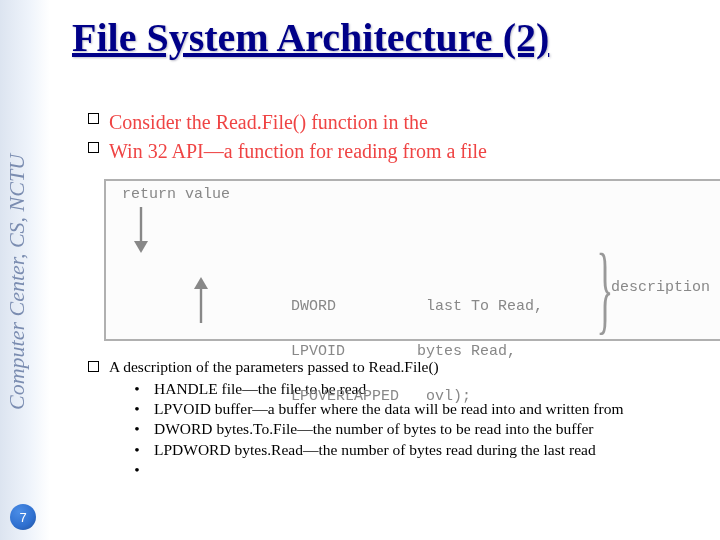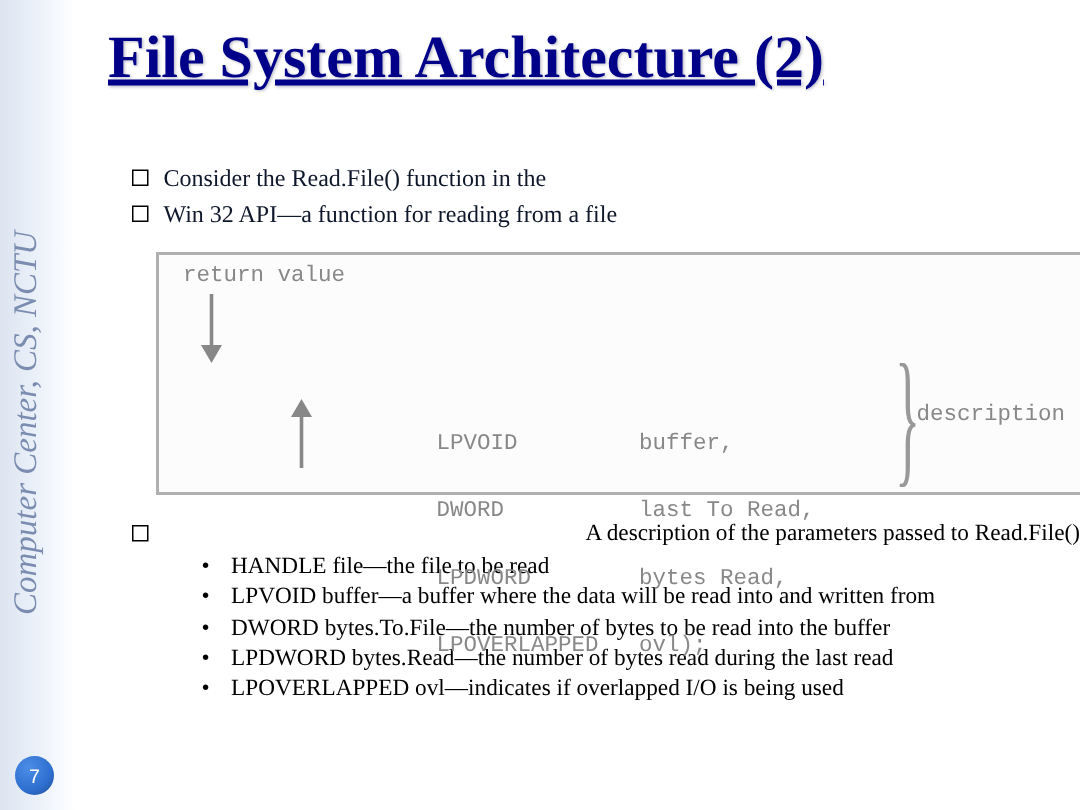--- a/index.html
+++ b/index.html
@@ -62,22 +62,22 @@
     margin-left: 12px;
     font-family: "Times New Roman", serif;
     font-size: 40px;
     color: #000088;
     text-decoration: underline;
     text-shadow: 1px 1px 2px rgba(90,90,120,0.4);
   }
   .bullets {
     margin-top: 48px;
     margin-left: 28px;
-    font-size: 16px;
-    color: #0f172a;
+    font-size: 20px;
+    color: #ef4444;
     line-height: 1.35;
   }
   .bullets .row {
     display: flex;
     align-items: flex-start;
     margin-bottom: 2px;
   }
   .sq {
     display: inline-block;
     width: 11px;
@@ -144,21 +144,20 @@
   .lower {
     margin-top: 16px;
     margin-left: 28px;
     font-size: 15.5px;
     color: #000;
     line-height: 1.3;
   }
   .lower .row {
     display: flex;
     align-items: flex-start;
-    justify-content: space-between;
   }
   .lower .sub {
     margin-left: 44px;
     margin-top: 2px;
   }
   .lower .sub .srow {
     display: flex;
     align-items: flex-start;
     margin-bottom: 0px;
   }
@@ -200,23 +199,22 @@
 
     <div class="arrow-down a1">
       <svg width="18" height="48" viewBox="0 0 18 48">
         <line x1="9" y1="2" x2="9" y2="38" stroke="#888" stroke-width="2.4"></line>
         <polygon points="2,36 16,36 9,48" fill="#888"></polygon>
       </svg>
     </div>
 
 
     <div class="param-block">
-      <div>LPVOID         buffer,</div>
       <div>DWORD          last To Read,</div>
-      <div>LPDWORD        bytes Read,</div>
+      <div>LPVOID        bytes Read,</div>
       <div>LPOVERLAPPED   ovl);</div>
     </div>
 
     <div class="brace">}</div>
     <div class="params-label">description</div>
 
     <div class="arrow-up">
       <svg width="18" height="48" viewBox="0 0 18 48">
         <polygon points="2,12 16,12 9,0" fill="#888"></polygon>
         <line x1="9" y1="10" x2="9" y2="46" stroke="#888" stroke-width="2.4"></line>
@@ -241,18 +239,17 @@
       <div class="srow">
         <span class="dot">•</span>
         <span>DWORD bytes.To.File—the number of bytes to be read into the buffer</span>
       </div>
       <div class="srow">
         <span class="dot">•</span>
         <span>LPDWORD bytes.Read—the number of bytes read during the last read</span>
       </div>
       <div class="srow">
         <span class="dot">•</span>
-        <span>LPOVERLAPPED ovl—indicates if overlapped I/O is being used</span>
       </div>
     </div>
   </div>
 
 </div>
 
 </body></html>

